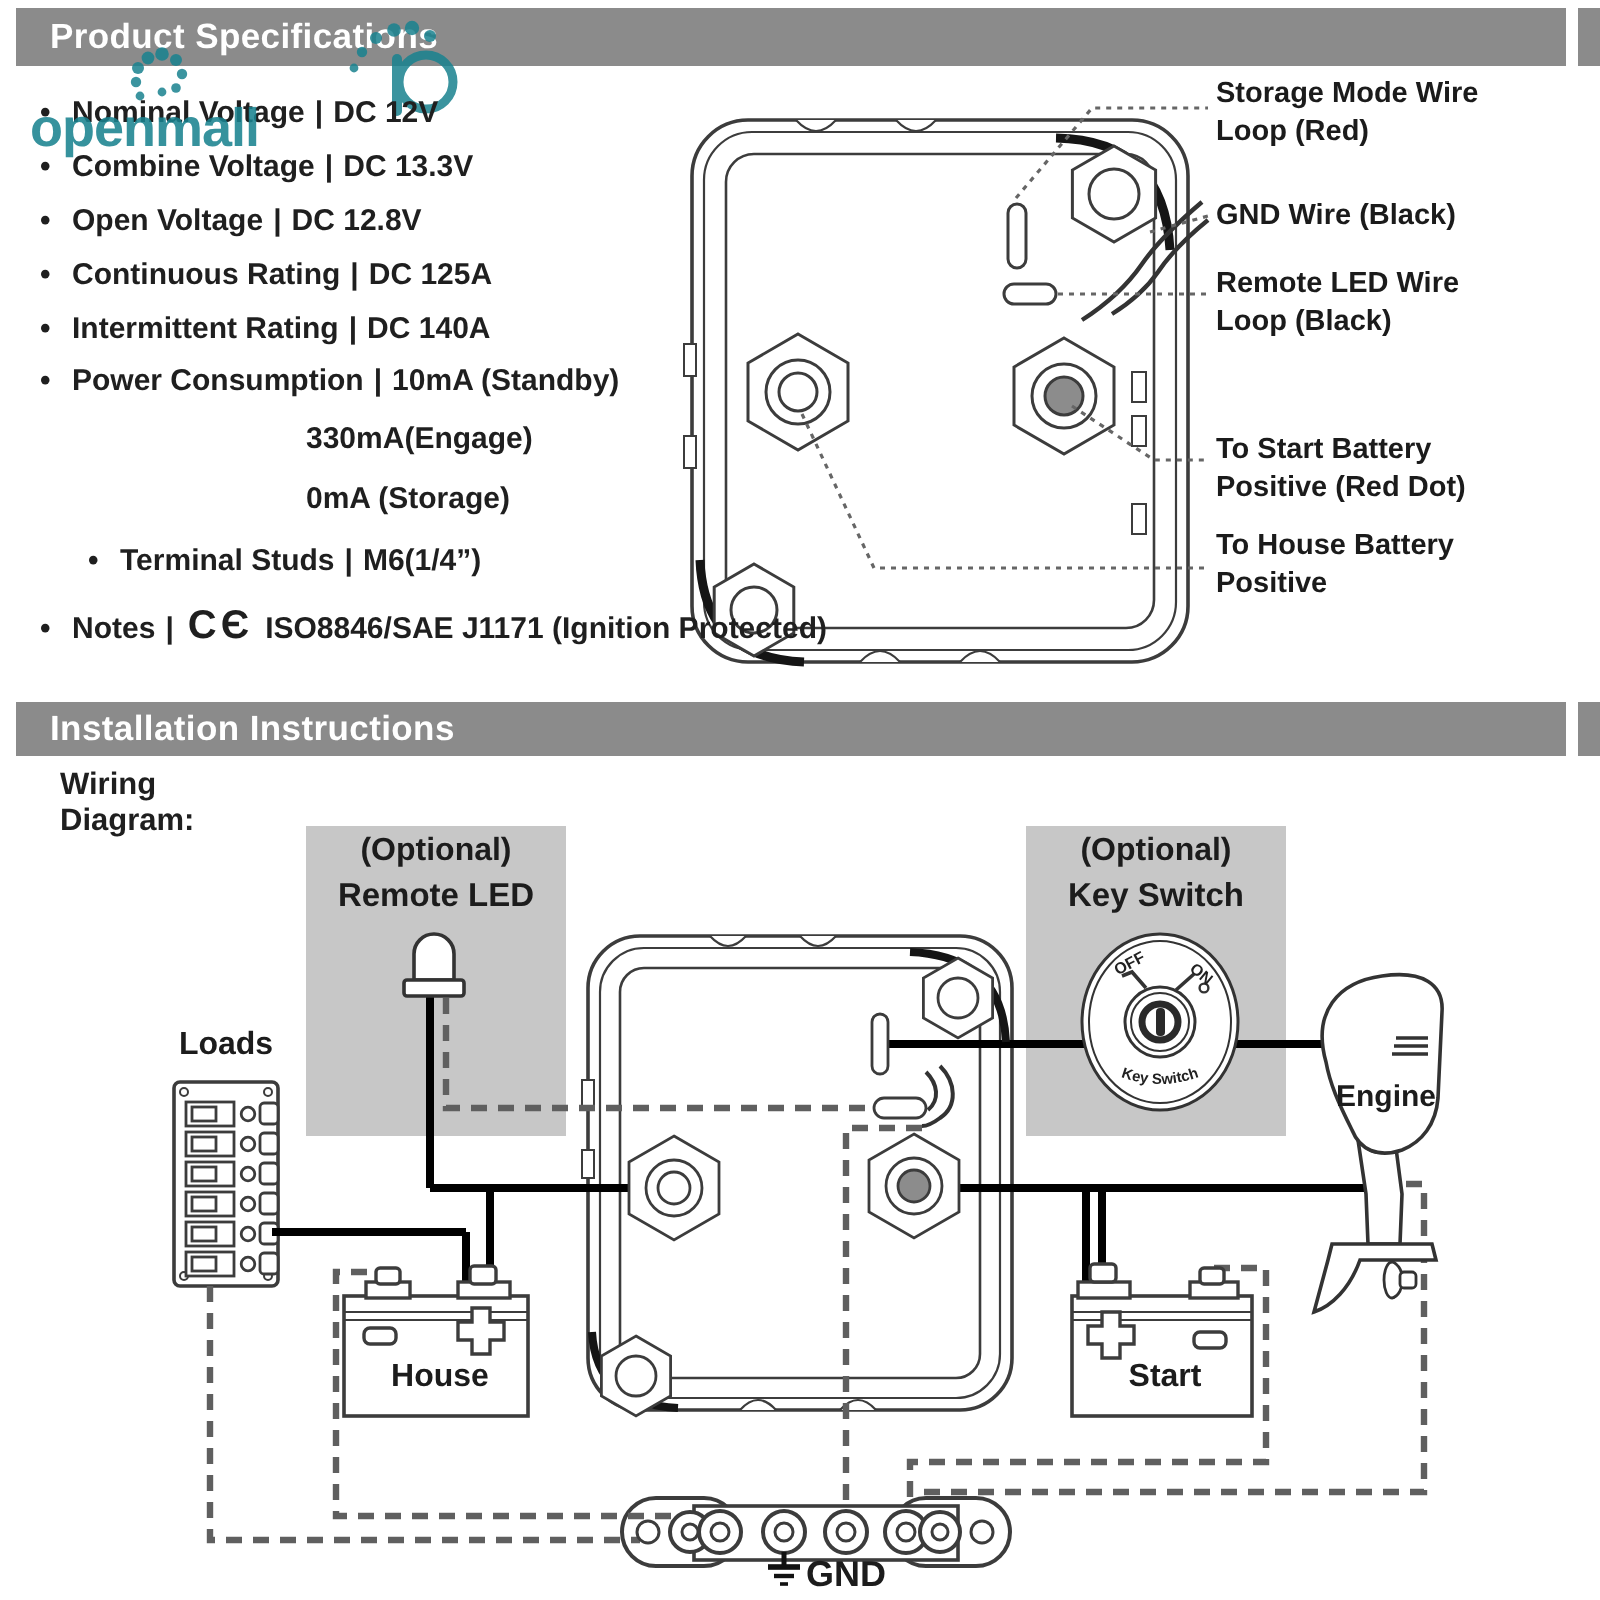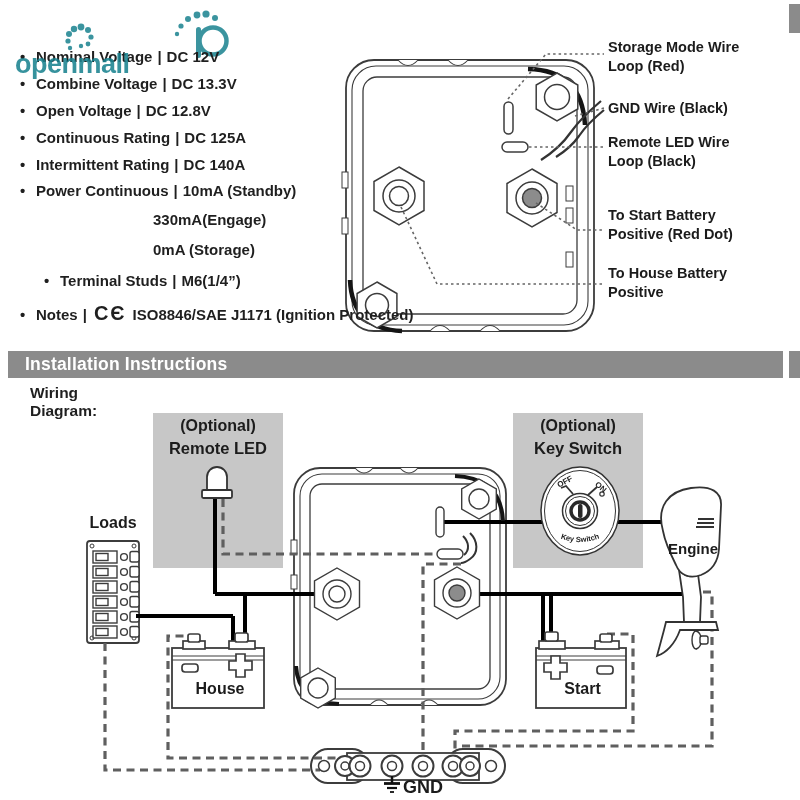--- a/index.html
+++ b/index.html
@@ -20,20 +20,23 @@
   .txt-layer{position:absolute;left:0;top:0;z-index:3;}
   svg{position:absolute;left:0;top:0;z-index:2;}
   #watermark-text{position:absolute;left:15px;top:49px;font-size:27px;font-weight:bold;
      color:#19828f;opacity:.87;letter-spacing:-.5px;z-index:4;}
 </style>
 </head>
 <body>
 
 <div id="page">
 
+  <div class="bar" style="top:4px;height:29px;line-height:29px;">
+    <span>Product Specifications</span>
+  </div>
   <div class="bar-strip" style="top:4px;height:29px;"></div>
   <div class="bar" style="top:351px;height:27px;line-height:27px;">
     <span>Installation Instructions</span>
   </div>
   <div class="bar-strip" style="top:351px;height:27px;"></div>
 
   <svg width="800" height="800" viewBox="0 0 800 800">
 
     <g>
       <rect x="153" y="413" width="130" height="155" fill="#c7c7c7"></rect>
@@ -285,38 +288,38 @@
     </g>
   </svg>
 
   <div class="txt-layer">
 
     <div class="spec-row" style="top:48px;"><span class="bullet">•</span><span>Nominal Voltage</span><span class="sep">|</span><span>DC 12V</span></div>
     <div class="spec-row" style="top:75px;"><span class="bullet">•</span><span>Combine Voltage</span><span class="sep">|</span><span>DC 13.3V</span></div>
     <div class="spec-row" style="top:102px;"><span class="bullet">•</span><span>Open Voltage</span><span class="sep">|</span><span>DC 12.8V</span></div>
     <div class="spec-row" style="top:129px;"><span class="bullet">•</span><span>Continuous Rating</span><span class="sep">|</span><span>DC 125A</span></div>
     <div class="spec-row" style="top:156px;"><span class="bullet">•</span><span>Intermittent Rating</span><span class="sep">|</span><span>DC 140A</span></div>
-    <div class="spec-row" style="top:182px;"><span class="bullet">•</span><span>Power Continuous</span><span class="sep">|</span><span>10mA (Standby)</span></div>
+    <div class="spec-row" style="top:182px;"><span class="bullet">•</span><span>Power Consumption</span><span class="sep">|</span><span>10mA (Standby)</span></div>
     <div class="spec-cont" style="top:211px;">330mA(Engage)</div>
     <div class="spec-cont" style="top:241px;">0mA (Storage)</div>
     <div class="spec-row" style="top:272px;margin-left:24px;"><span class="bullet">•</span><span>Terminal Studs</span><span class="sep">|</span><span>M6(1/4”)</span></div>
     <div class="spec-row" style="top:302px;"><span class="bullet">•</span><span>Notes</span><span class="sep">|</span><span class="ce">CЄ</span><span>ISO8846/SAE J1171 (Ignition Protected)</span></div>
 
     <div class="dev-label" style="top:38px;">
       <div>Storage Mode Wire</div>
       <div>Loop (Red)</div>
     </div>
     <div class="dev-label" style="top:99px;">
       <div>GND Wire (Black)</div>
     </div>
     <div class="dev-label" style="top:133px;">
       <div>Remote LED Wire</div>
       <div>Loop (Black)</div>
     </div>
-    <div class="dev-label" style="top:206px;">
+    <div class="dev-label" style="top:216px;">
       <div>To Start Battery</div>
       <div>Positive (Red Dot)</div>
     </div>
     <div class="dev-label" style="top:264px;">
       <div>To House Battery</div>
       <div>Positive</div>
     </div>
 
     <div class="wiring-title">Wiring Diagram:</div>
 

